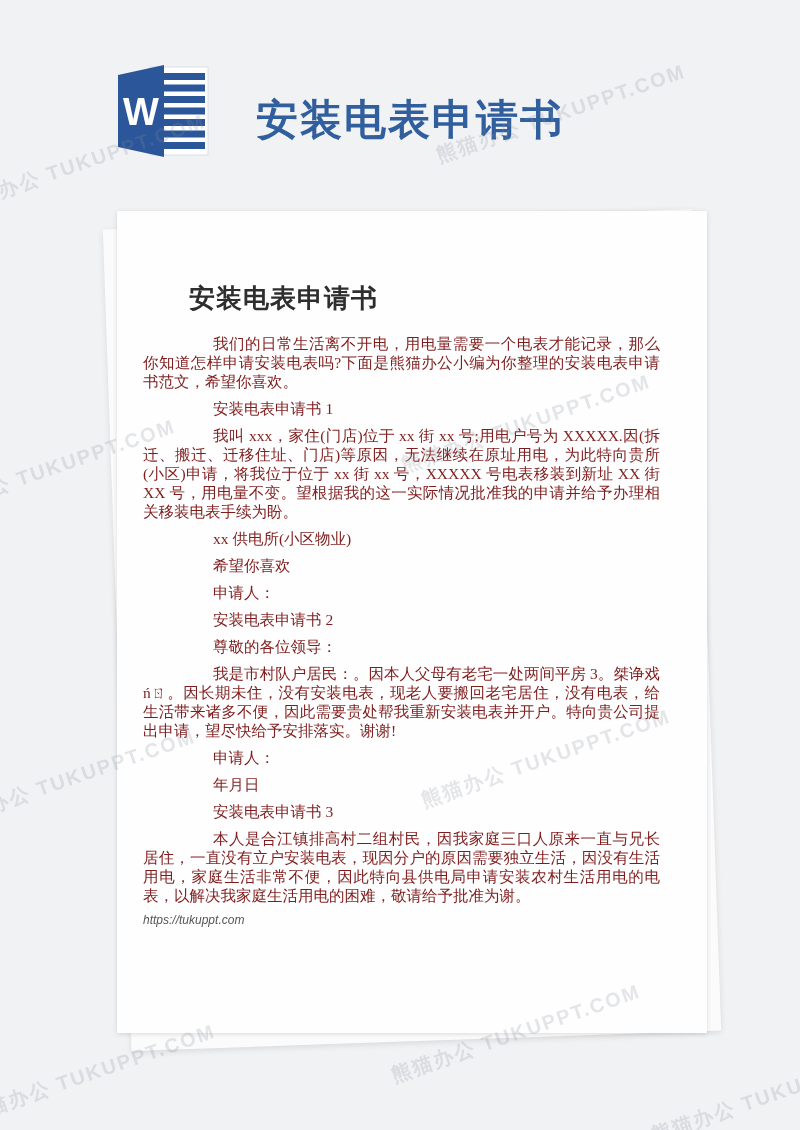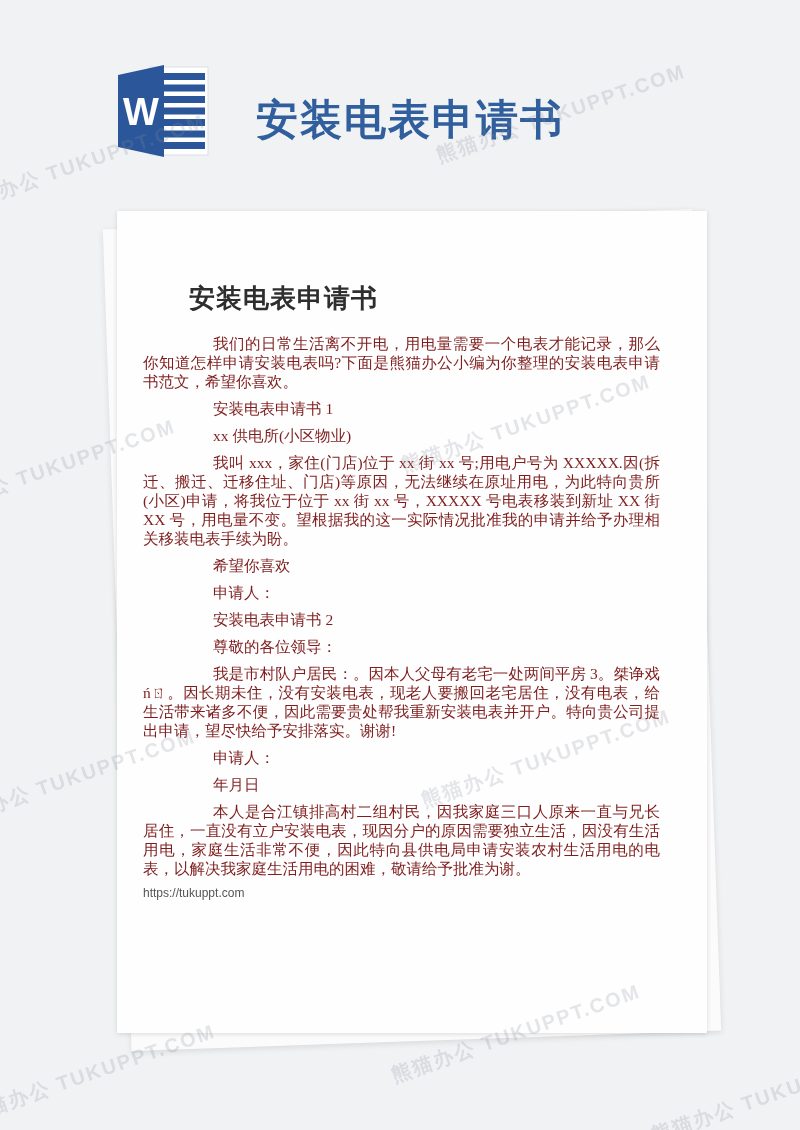--- a/index.html
+++ b/index.html
@@ -17,21 +17,21 @@
   .sheet-back{background:#fbfbfc;transform:translateY(8px) rotate(-2deg);
               box-shadow:0 2px 6px rgba(0,0,0,0.10);z-index:1;}
   .sheet-front{background:#fefefe;box-shadow:0 1px 5px rgba(0,0,0,0.13);z-index:2;
                padding:72px 47px 0 26px;}
 
   
   .doc-title{margin:0 0 20px 46px;font-family:"Liberation Serif","DejaVu Serif",serif;
              font-size:26px;line-height:31px;font-weight:600;color:#2e2e2e;letter-spacing:1px;}
   .doc-p{margin:4px 0 8px;font-family:"Liberation Serif","DejaVu Serif",serif;
          font-size:15.5px;line-height:19px;color:#7f1d1d;text-indent:70px;text-align:justify;}
-  .doc-link{margin-top:6px;font-family:"Liberation Sans",sans-serif;font-size:12px;color:#555;}
+  .doc-link{margin-top:6px;font-family:"Liberation Sans",sans-serif;font-size:12px;color:#555;font-style:italic;}
 
   
   .wm-layer{position:absolute;left:0;top:0;width:800px;height:1130px;z-index:3;pointer-events:none;}
   .wm{position:absolute;white-space:nowrap;font-family:"Liberation Sans",sans-serif;
       font-weight:bold;font-size:20px;letter-spacing:2px;color:rgba(130,140,155,0.22);
       transform:rotate(-19deg);}
   .wm1{left:-50px;top:150px;}  .wm2{left:430px;top:100px;}
   .wm3{left:-80px;top:455px;}  .wm4{left:395px;top:410px;}
   .wm5{left:-60px;top:765px;}  .wm6{left:415px;top:745px;}
   .wm7{left:-40px;top:1060px;} .wm8{left:385px;top:1020px;}
@@ -59,29 +59,30 @@
     </svg>
     <div class="page-title">安装电表申请书</div>
   </div>
 
   <div class="sheet sheet-back"></div>
 
   <div class="sheet sheet-front">
     <h1 class="doc-title">安装电表申请书</h1>
     <p class="doc-p">我们的日常生活离不开电，用电量需要一个电表才能记录，那么你知道怎样申请安装电表吗?下面是熊猫办公小编为你整理的安装电表申请书范文，希望你喜欢。</p>
     <p class="doc-p">安装电表申请书 1</p>
+    <p class="doc-p">我叫 xxx，家住(门店)位于 xx 街 xx 号;用电户号为 XXXXX.因(拆迁、搬迁、迁移住址、门店)等原因，无法继续在原址用电，为此特向贵所(小区)申请，将我位于位于 xx 街 xx 号，XXXXX 号电表移装到新址 XX 街 XX 号，用电量不变。望根据我的这一实际情况批准我的申请并给予办理相关移装电表手续为盼。</p>
     <p class="doc-p">xx 供电所(小区物业)</p>
-    <p class="doc-p">我叫 xxx，家住(门店)位于 xx 街 xx 号;用电户号为 XXXXX.因(拆迁、搬迁、迁移住址、门店)等原因，无法继续在原址用电，为此特向贵所(小区)申请，将我位于位于 xx 街 xx 号，XXXXX 号电表移装到新址 XX 街 XX 号，用电量不变。望根据我的这一实际情况批准我的申请并给予办理相关移装电表手续为盼。</p>
     <p class="doc-p">希望你喜欢</p>
     <p class="doc-p">申请人：</p>
     <p class="doc-p">安装电表申请书 2</p>
     <p class="doc-p">尊敬的各位领导：</p>
     <p class="doc-p">我是市村队户居民：。因本人父母有老宅一处两间平房 3。桀诤戏 ńㄖ。因长期未住，没有安装电表，现老人要搬回老宅居住，没有电表，给生活带来诸多不便，因此需要贵处帮我重新安装电表并开户。特向贵公司提出申请，望尽快给予安排落实。谢谢!</p>
     <p class="doc-p">申请人：</p>
     <p class="doc-p">年月日</p>
+    <p class="doc-p">安装电表申请书 3</p>
     <p class="doc-p">本人是合江镇排高村二组村民，因我家庭三口人原来一直与兄长居住，一直没有立户安装电表，现因分户的原因需要独立生活，因没有生活用电，家庭生活非常不便，因此特向县供电局申请安装农村生活用电的电表，以解决我家庭生活用电的困难，敬请给予批准为谢。</p>
     <div class="doc-link">https://tukuppt.com</div>
   </div>
 
   <div class="wm-layer">
     <span class="wm wm1">熊猫办公 TUKUPPT.COM</span>
     <span class="wm wm2">熊猫办公 TUKUPPT.COM</span>
     <span class="wm wm3">熊猫办公 TUKUPPT.COM</span>
     <span class="wm wm4">熊猫办公 TUKUPPT.COM</span>
     <span class="wm wm5">熊猫办公 TUKUPPT.COM</span>

